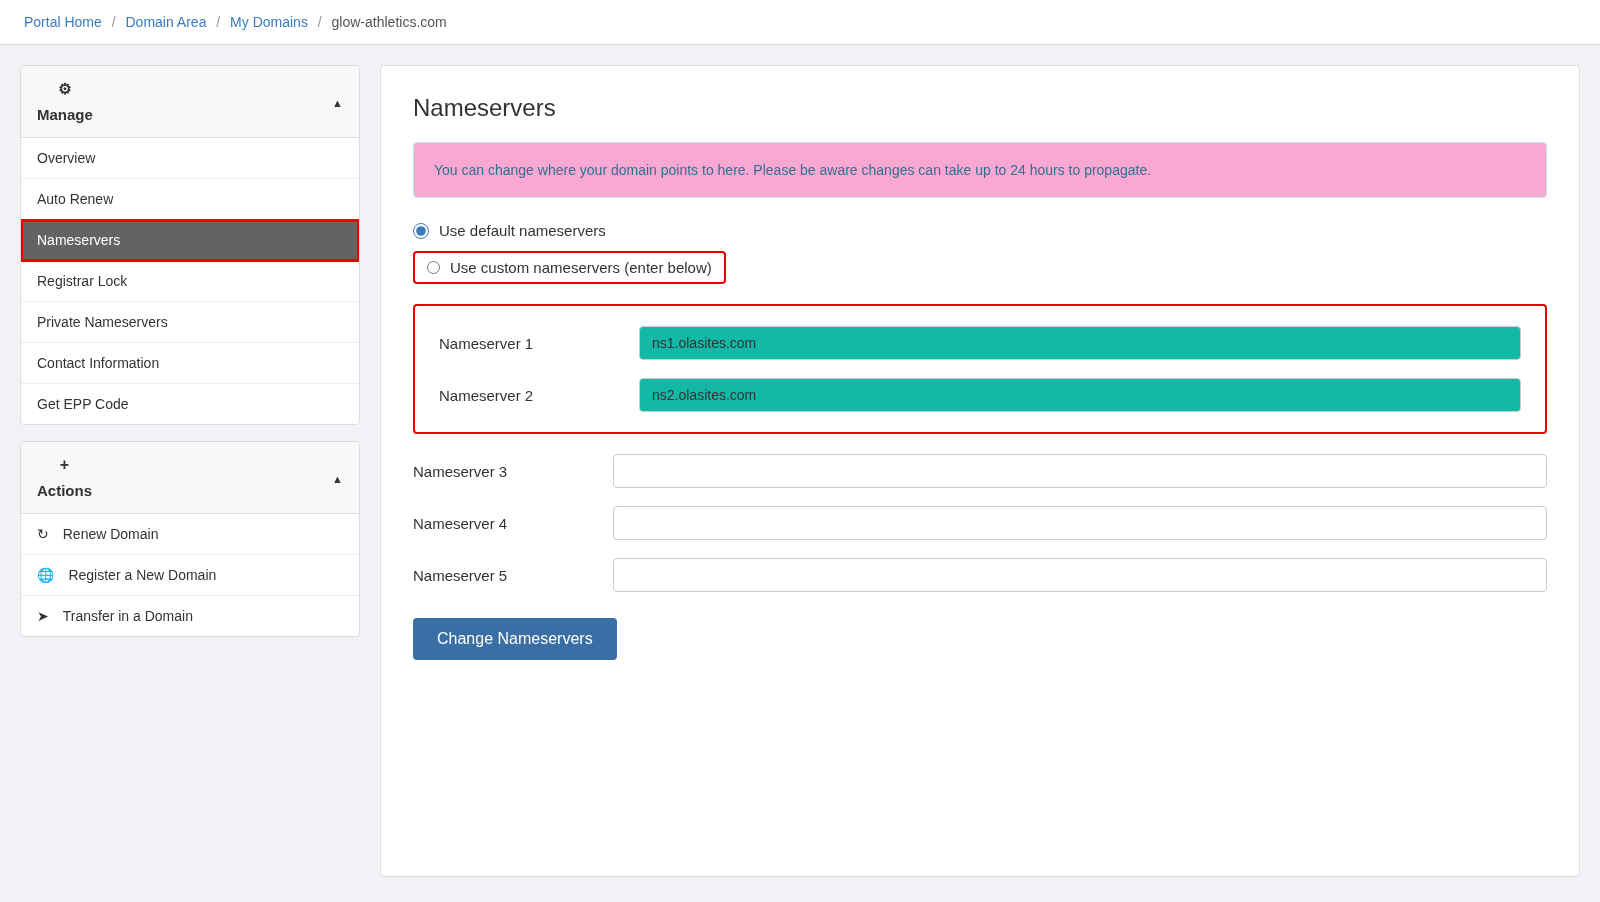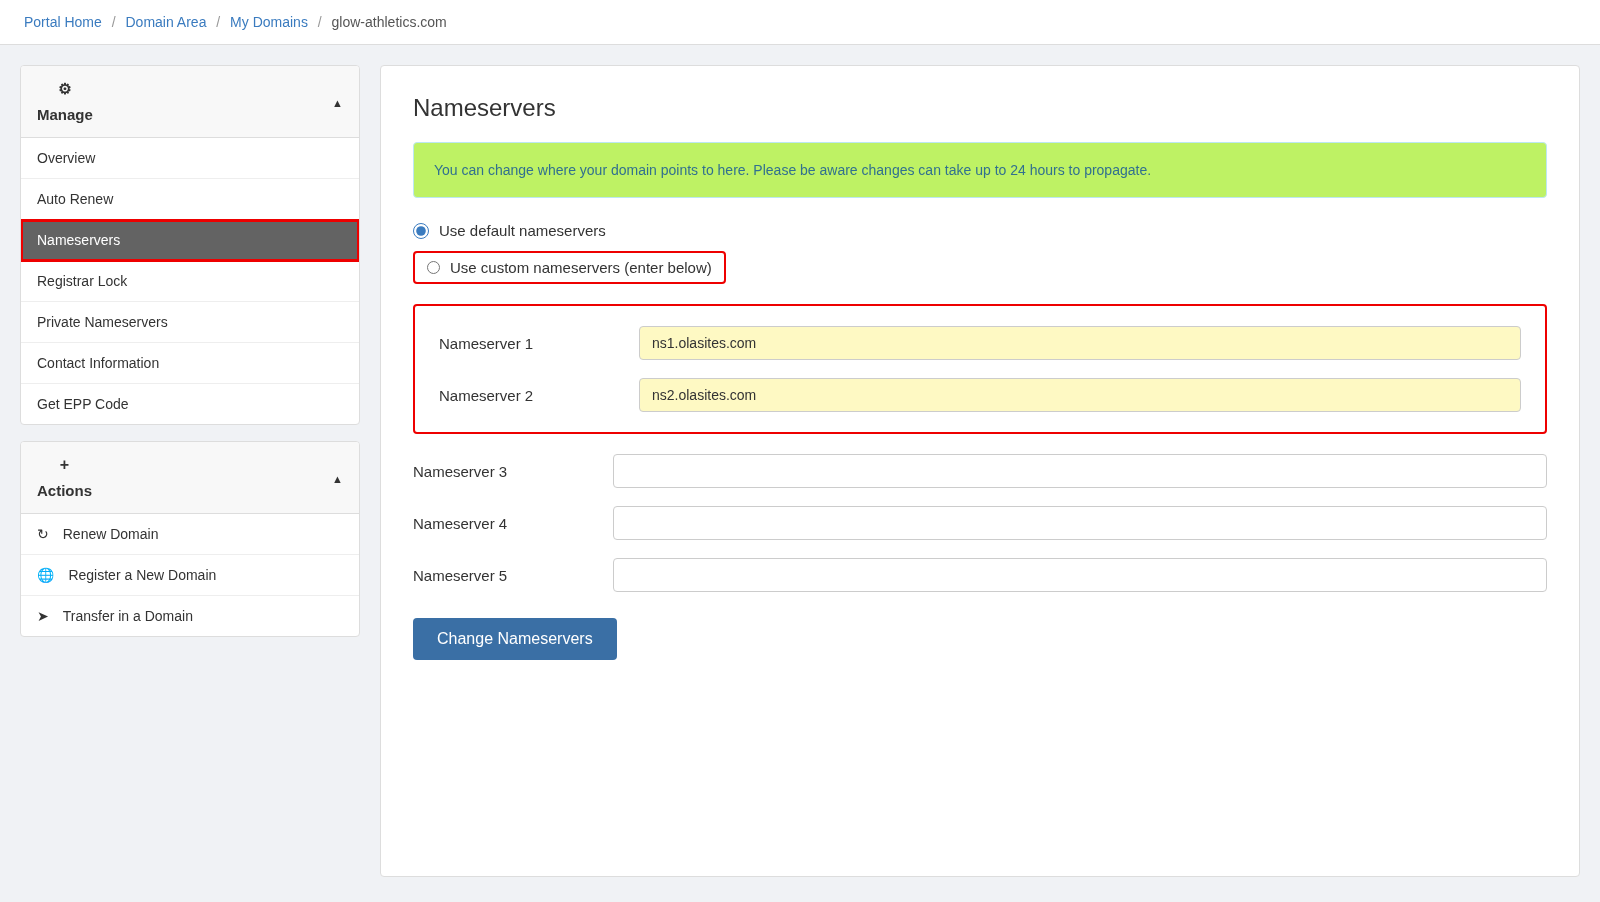--- a/index.html
+++ b/index.html
@@ -90,21 +90,21 @@
     }
 
     .page-title {
       font-size: 24px;
       font-weight: 400;
       color: #333;
       margin-bottom: 20px;
     }
 
     .info-box {
-      background: #bef264;
+      background: #f9a8d4;
       border: 1px solid #bce8f1;
       border-radius: 4px;
       padding: 16px 20px;
       color: #31708f;
       font-size: 14px;
       line-height: 1.6;
       margin-bottom: 24px;
     }
 
     
@@ -156,21 +156,21 @@
       color: #333;
       flex-shrink: 0;
     }
     .ns-input {
       flex: 1;
       padding: 8px 12px;
       border: 1px solid #ccc;
       border-radius: 4px;
       font-size: 14px;
       color: #333;
-      background: #fef9c3;
+      background: #14b8a6;
     }
 
     
     .ns-row-plain {
       display: flex;
       align-items: center;
       margin-bottom: 18px;
     }
     .ns-row-plain .ns-label {
       width: 200px;

